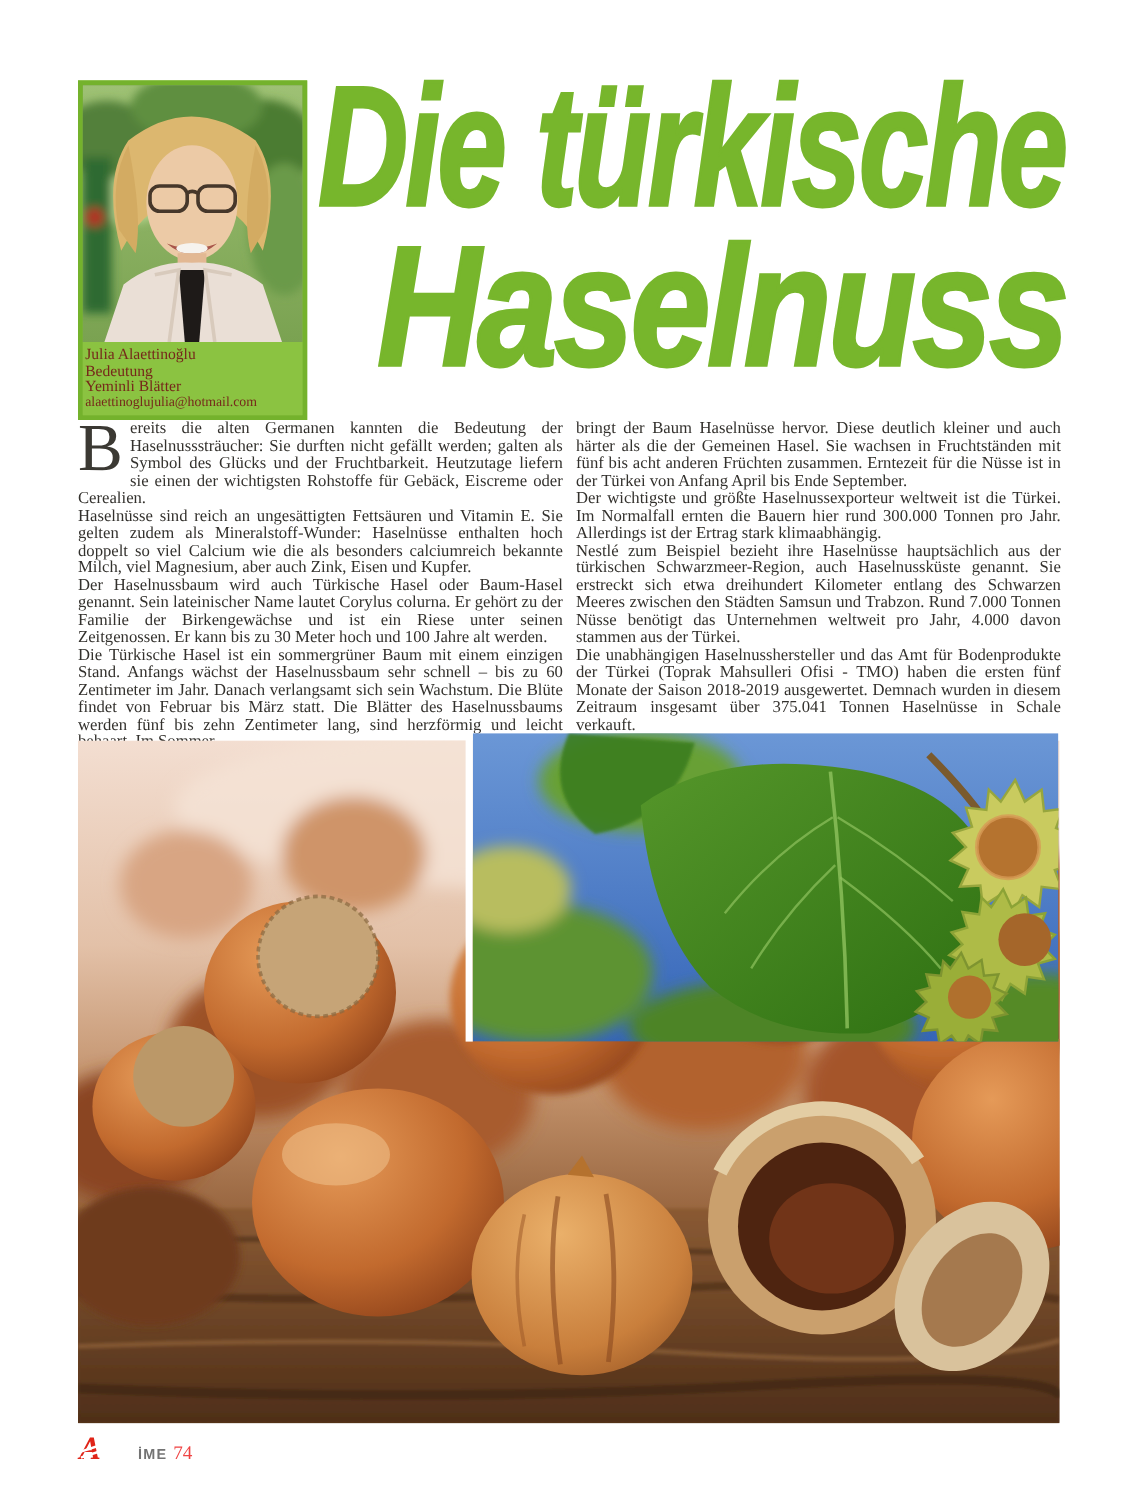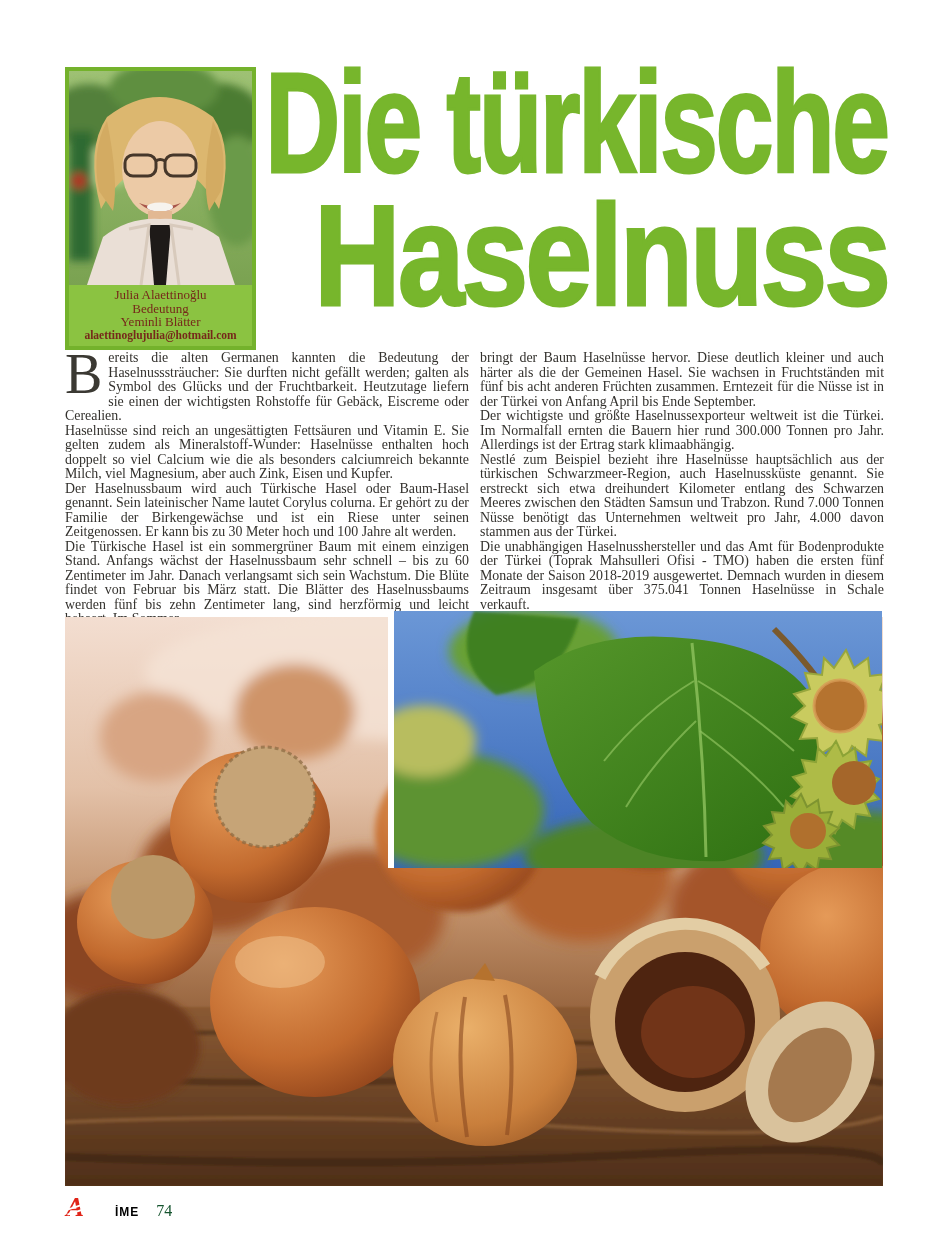--- a/index.html
+++ b/index.html
@@ -3,26 +3,26 @@
 <meta charset="utf-8">
 <style>
   html,body{margin:0;padding:0;background:#fff;}
   .page{position:relative;width:950px;height:1254px;background:#fff;overflow:hidden;
         font-family:"Liberation Serif",serif;}
 
   
   .author-box{position:absolute;left:65px;top:67px;width:191px;box-sizing:border-box;
               border:4px solid #74b22c;background:#8bc341;}
   .author-photo{display:block;width:183px;height:214px;background:#7aa251;}
-  .author-caption{padding:3px 2px 4px;text-align:center;color:#76281a;background:#8bc341;}
+  .author-caption{padding:3px 2px 4px;text-align:left;color:#76281a;background:#8bc341;}
   .author-caption .ln{font-size:13px;line-height:13.5px;}
-  .author-caption .em{font-size:11.5px;line-height:13px;font-weight:bold;}
-
-  
-  .headline{position:absolute;left:240px;top:52px;width:648px;height:290px;}
+  .author-caption .em{font-size:11.5px;line-height:13px;font-weight:normal;}
+
+  
+  .headline{position:absolute;left:240px;top:52px;width:648px;height:290px;font-style:italic;}
   .hl{position:absolute;right:0;white-space:nowrap;margin:0;
       font-family:"Liberation Sans",sans-serif;font-weight:bold;line-height:1;
       color:#77b62c;-webkit-text-stroke:3px #77b62c;letter-spacing:-3px;}
   .hl1{top:0;font-size:142px;transform:scaleX(.73);transform-origin:100% 0;}
   .hl2{top:133px;font-size:142px;transform:scaleX(.84);transform-origin:100% 0;}
 
   
   .cols{position:absolute;left:65px;top:351px;width:820px;display:flex;gap:11px;}
   .col{width:404px;}
   .col p{margin:0;text-align:justify;font-size:13.9px;line-height:14.5px;color:#33312d;}
@@ -33,22 +33,22 @@
   .photo-inset{position:absolute;left:388px;top:611px;width:494px;height:257px;
                border-left:6px solid #fff;box-sizing:border-box;}
   .photo-main svg,.photo-inset svg,.author-photo svg{display:block;width:100%;height:100%;}
 
   
   .footer{position:absolute;left:66px;top:1192px;display:flex;align-items:baseline;}
   .logo-a{position:relative;font:italic bold 27px "Liberation Serif",serif;color:#e02418;}
   .logo-a::before,.logo-a::after{content:"";position:absolute;left:1px;width:17px;height:2px;
       background:#fff;transform:rotate(-18deg);}
   .logo-a::before{top:14px;} .logo-a::after{top:19px;}
-  .logo-rest{font:bold 12px "Liberation Sans",sans-serif;color:#000000;letter-spacing:1px;margin-left:-1px;padding-left:32px;}
-  .page-num{font:16px "Liberation Serif",serif;color:#14532d;margin-left:17px;}
+  .logo-rest{font:bold 12px "Liberation Sans",sans-serif;color:#737373;letter-spacing:1px;margin-left:-1px;padding-left:32px;}
+  .page-num{font:16px "Liberation Serif",serif;color:#ef4444;margin-left:5px;}
 </style>
 </head>
 <body>
 
 <div class="page">
 
   <div class="author-box">
     <div class="author-photo">
       <svg viewBox="0 0 183 214" preserveAspectRatio="none">
         <defs>

